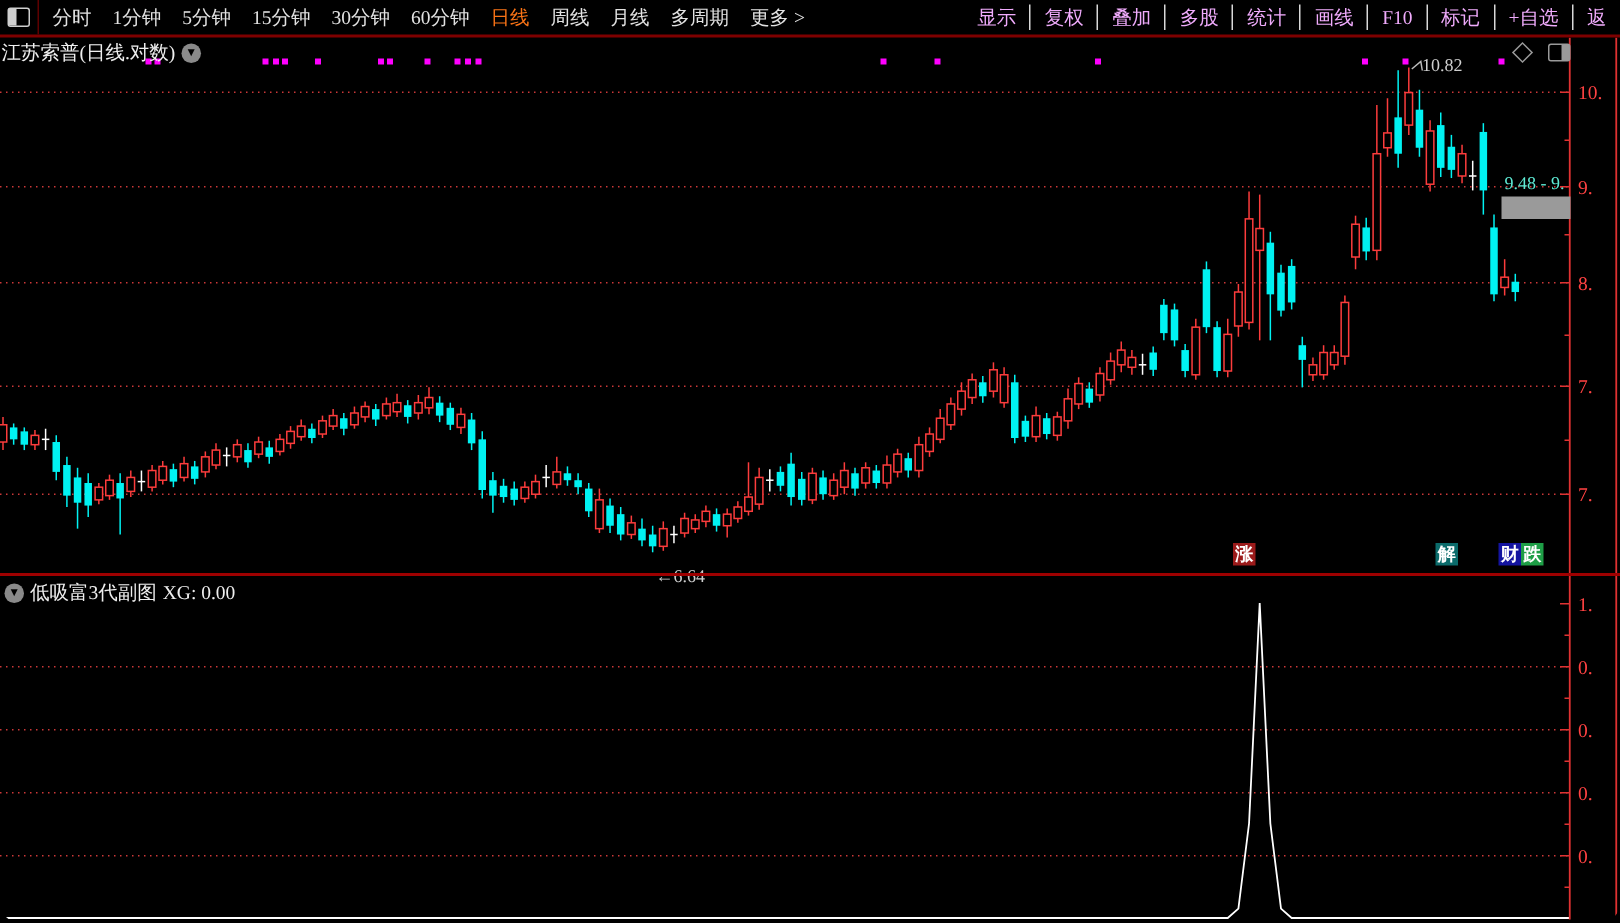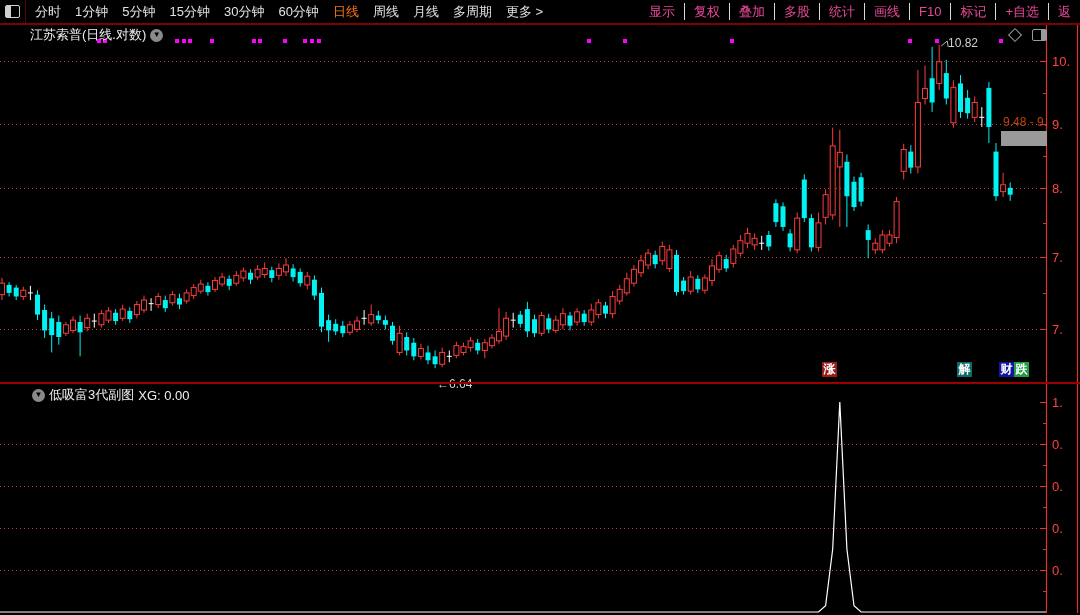--- a/index.html
+++ b/index.html
@@ -1,49 +1,49 @@
 <!DOCTYPE html>
 <html><head>
 <meta charset="utf-8">
 <style>
   html,body{margin:0;padding:0;background:#000;}
   #app{position:relative;width:1080px;height:615px;background:#000;overflow:hidden;
-       font-family:Liberation Sans, sans-serif;}
+       font-family:Liberation Serif, serif;border-radius:13px;}
   
   #toolbar{position:absolute;left:0;top:0;width:1080px;height:23px;background:#000;
            border-bottom:2px solid #7e0000;display:flex;align-items:center;}
   #tb-icon{width:13px;height:11px;border:1px solid #cfcfcf;border-radius:2px;margin-left:5px;position:relative;}
   #tb-icon::after{content:"";position:absolute;left:0;top:0;width:5px;height:11px;background:#cfcfcf;}
   #tb-sep{width:1px;height:23px;background:#5e0000;margin-left:5px;}
   #tb-left{display:flex;align-items:center;height:100%;}
   .tb-item{color:#e2e2e2;font-size:13px;padding:0 5px;margin-left:4px;cursor:default;white-space:nowrap;}
   .tb-item.active{color:#f97316;}
   #tb-right{position:absolute;right:0;top:0;height:23px;display:flex;align-items:center;}
-  .tb-btn{color:#ec4899;font-size:13px;padding:0 9px;border-left:1px solid #d8d8d8;
+  .tb-btn{color:#f0abfc;font-size:13px;padding:0 9px;border-left:1px solid #d8d8d8;
           height:17px;line-height:17px;white-space:nowrap;}
   .tb-btn:first-child{border-left:none;}
   
   #chart-svg{position:absolute;left:0;top:0;}
-  .hdr{position:absolute;display:flex;align-items:center;gap:4px;color:#efefef;font-size:13px;white-space:nowrap;padding-left:29px;}
+  .hdr{position:absolute;display:flex;align-items:center;gap:4px;color:#efefef;font-size:13px;white-space:nowrap;}
   .chev{width:13px;height:13px;border-radius:50%;background:#8a8a8a;color:#000;font-size:8px;
         display:flex;align-items:center;justify-content:center;line-height:1;}
   #main-title{left:1px;top:26px;}
   #sub-title{left:3px;top:386px;}
   .axis-label{position:absolute;left:1052px;color:#ff4242;font-size:13px;height:14px;line-height:14px;}
   #diamond-icon{position:absolute;left:1010px;top:30px;width:8px;height:8px;border:1px solid #9a9a9a;
                 transform:rotate(45deg);}
   #layout-icon{position:absolute;left:1032px;top:29px;width:13px;height:10px;border:1px solid #9a9a9a;
                border-radius:2px;}
   #layout-icon::after{content:"";position:absolute;right:0;top:0;width:5px;height:10px;background:#9a9a9a;}
   .marker{position:absolute;top:362px;width:15px;height:15px;color:#fff;font-size:12px;font-weight:bold;
           text-align:center;line-height:15px;}
   .ann{position:absolute;color:#cfcfcf;font-size:12px;white-space:nowrap;}
   #ann-high{left:948px;top:36px;}
   #ann-low{left:437px;top:361px;margin-top:16px;}
-  #ann-gap{left:1003px;top:115px;color:#c2410c;}
+  #ann-gap{left:1003px;top:115px;color:#5eead4;}
   #gap-box{position:absolute;left:1001px;top:131px;width:46px;height:15px;background:#9a9a9a;}
   #divider{position:absolute;left:0;top:382px;width:1080px;height:2px;background:#9e0000;}
 </style>
 </head>
 <body>
 
 <div id="app">
 
   <svg id="chart-svg" width="1080" height="615">
       <line x1="0" y1="61.5" x2="1046" y2="61.5" stroke="#cc3838" stroke-width="1" stroke-dasharray="1 3"></line>

